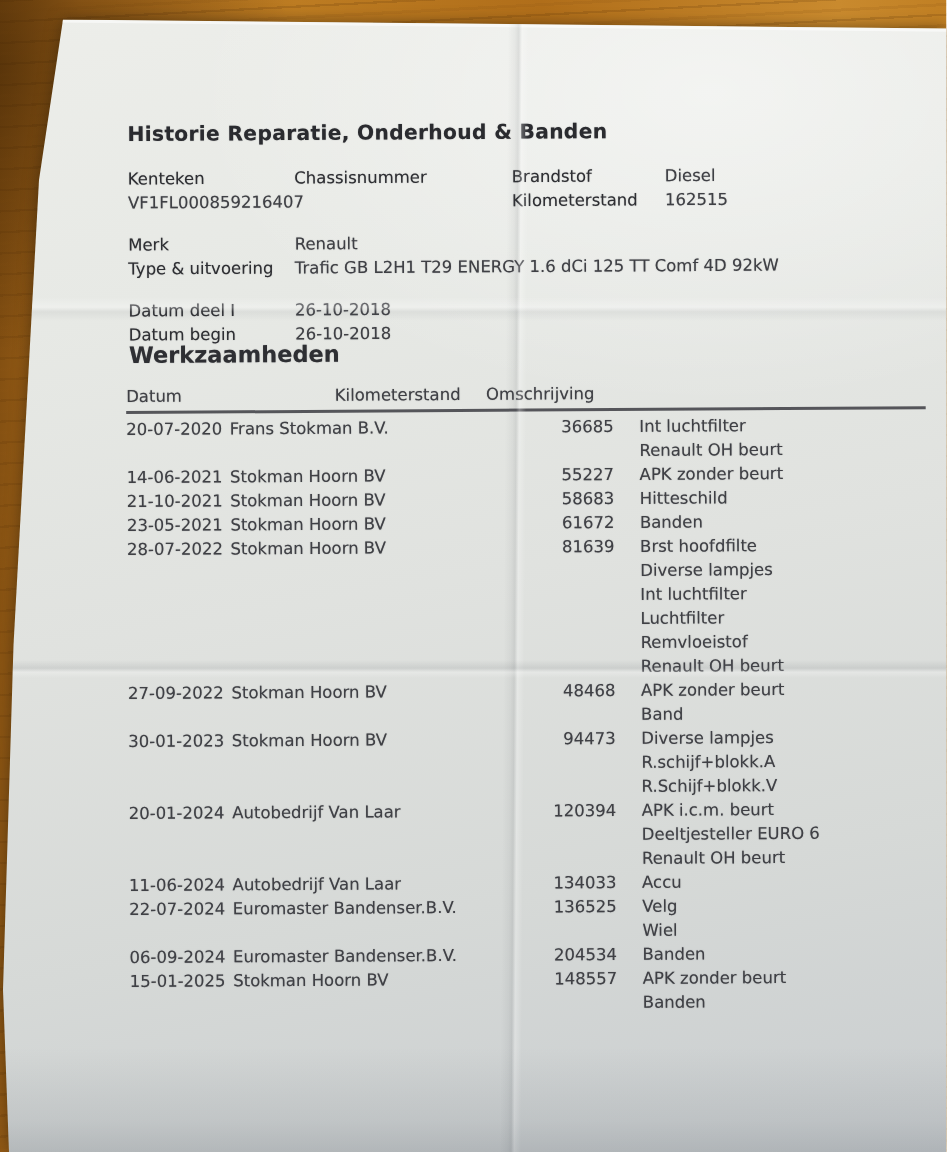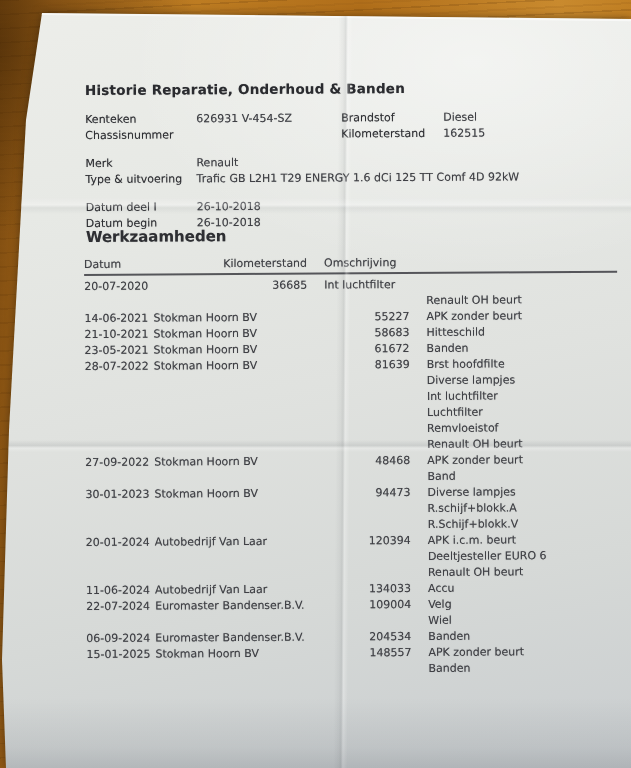--- a/index.html
+++ b/index.html
@@ -93,22 +93,22 @@
   <div class="paper-wrap">
     <div class="paper">
       <div class="edge-top"></div>
 
       <div class="content">
 
         <h1 class="doc-title">Historie Reparatie, Onderhoud &amp; Banden</h1>
 
         <div class="pairs info-left">
           <span class="lbl">Kenteken</span>
-          <span class="val">626931 V-454-SZ</span>
           <span class="lbl">Chassisnummer</span>
+          <span class="val">VF1FL000859216407</span>
         </div>
 
         <div class="pairs info-right">
           <span class="lbl">Brandstof</span>
           <span class="val">Diesel</span>
           <span class="lbl">Kilometerstand</span>
           <span class="val">162515</span>
         </div>
 
         <div class="pairs merk-block">
@@ -129,20 +129,21 @@
 
         <div class="table">
           <div class="thead">
             <div class="cell">Datum</div>
             <div class="cell c-km">Kilometerstand</div>
             <div class="cell c-oms">Omschrijving</div>
           </div>
           <div class="tbody">
               <div class="trow">
                 <div class="cell c-datum">20-07-2020</div>
+                <div class="cell c-dealer">Frans Stokman B.V.</div>
                 <div class="cell c-km">36685</div>
                 <div class="cell c-oms">Int luchtfilter</div>
               </div>
               <div class="trow">
                 <div class="cell c-datum"></div>
                 <div class="cell c-dealer"></div>
                 <div class="cell c-km"></div>
                 <div class="cell c-oms">Renault OH beurt</div>
               </div>
               <div class="trow">
@@ -249,21 +250,21 @@
               </div>
               <div class="trow">
                 <div class="cell c-datum">11-06-2024</div>
                 <div class="cell c-dealer">Autobedrijf Van Laar</div>
                 <div class="cell c-km">134033</div>
                 <div class="cell c-oms">Accu</div>
               </div>
               <div class="trow">
                 <div class="cell c-datum">22-07-2024</div>
                 <div class="cell c-dealer">Euromaster Bandenser.B.V.</div>
-                <div class="cell c-km">109004</div>
+                <div class="cell c-km">136525</div>
                 <div class="cell c-oms">Velg</div>
               </div>
               <div class="trow">
                 <div class="cell c-datum"></div>
                 <div class="cell c-dealer"></div>
                 <div class="cell c-km"></div>
                 <div class="cell c-oms">Wiel</div>
               </div>
               <div class="trow">
                 <div class="cell c-datum">06-09-2024</div>

